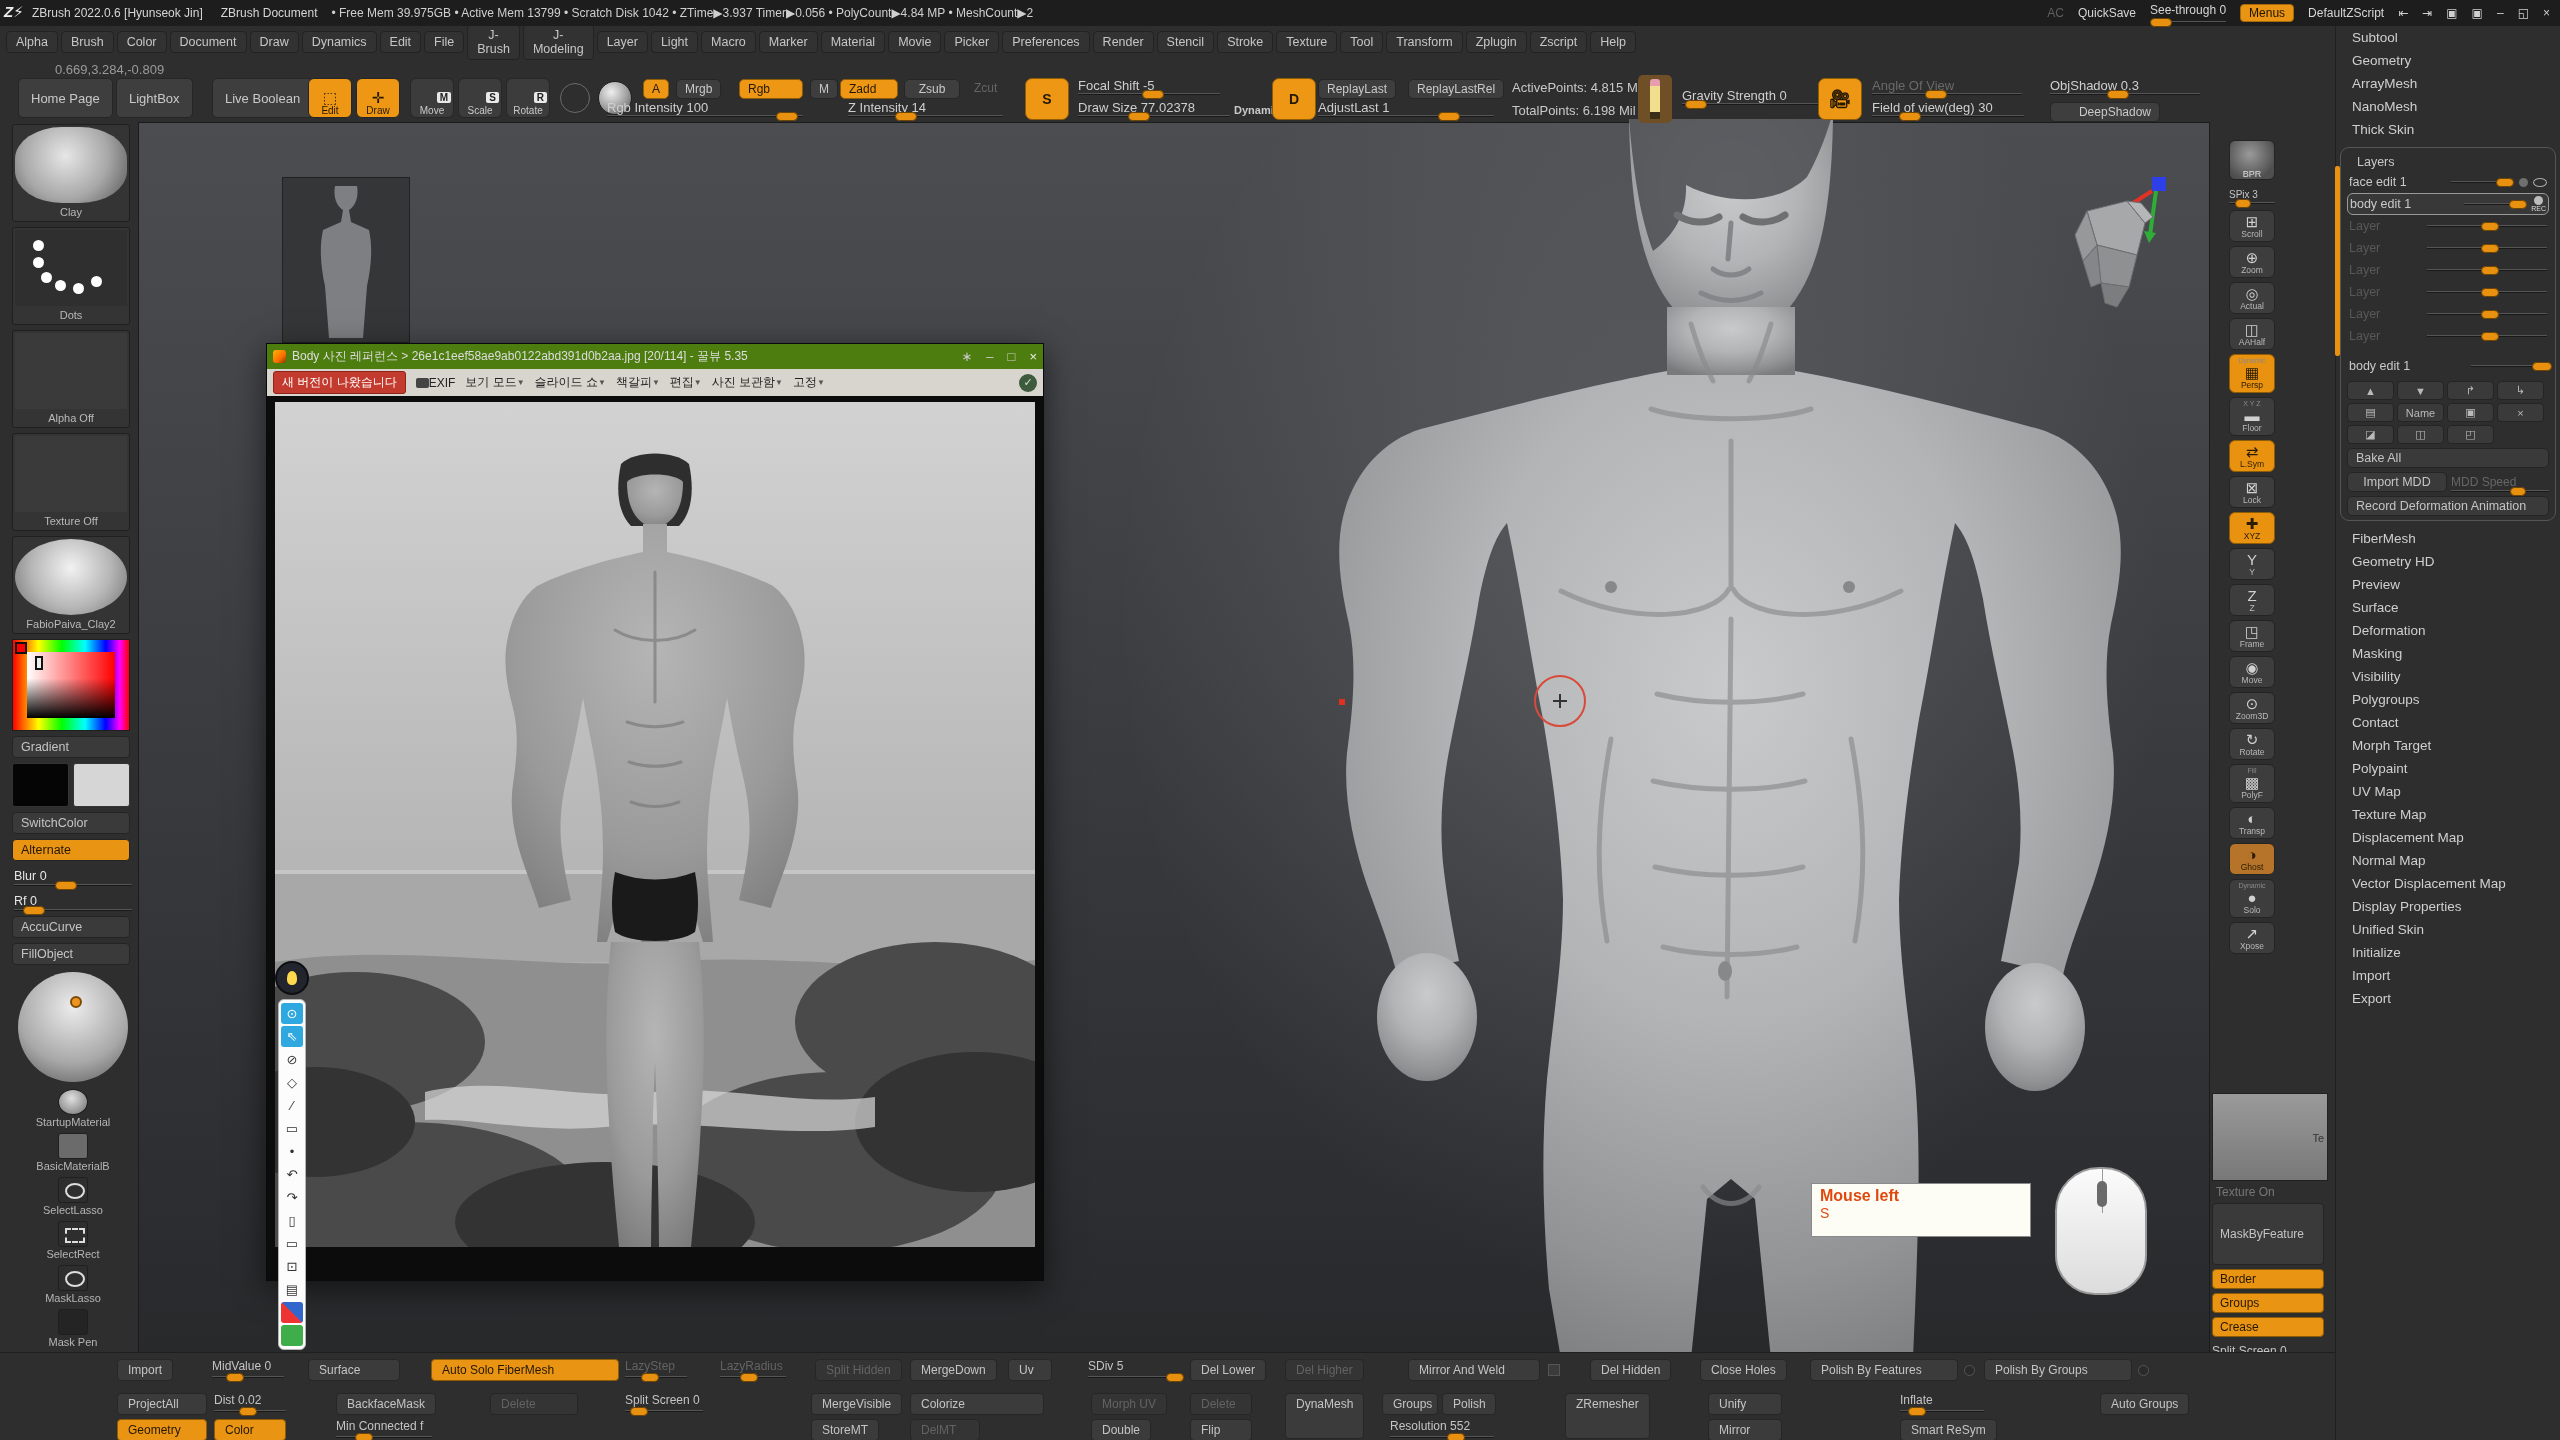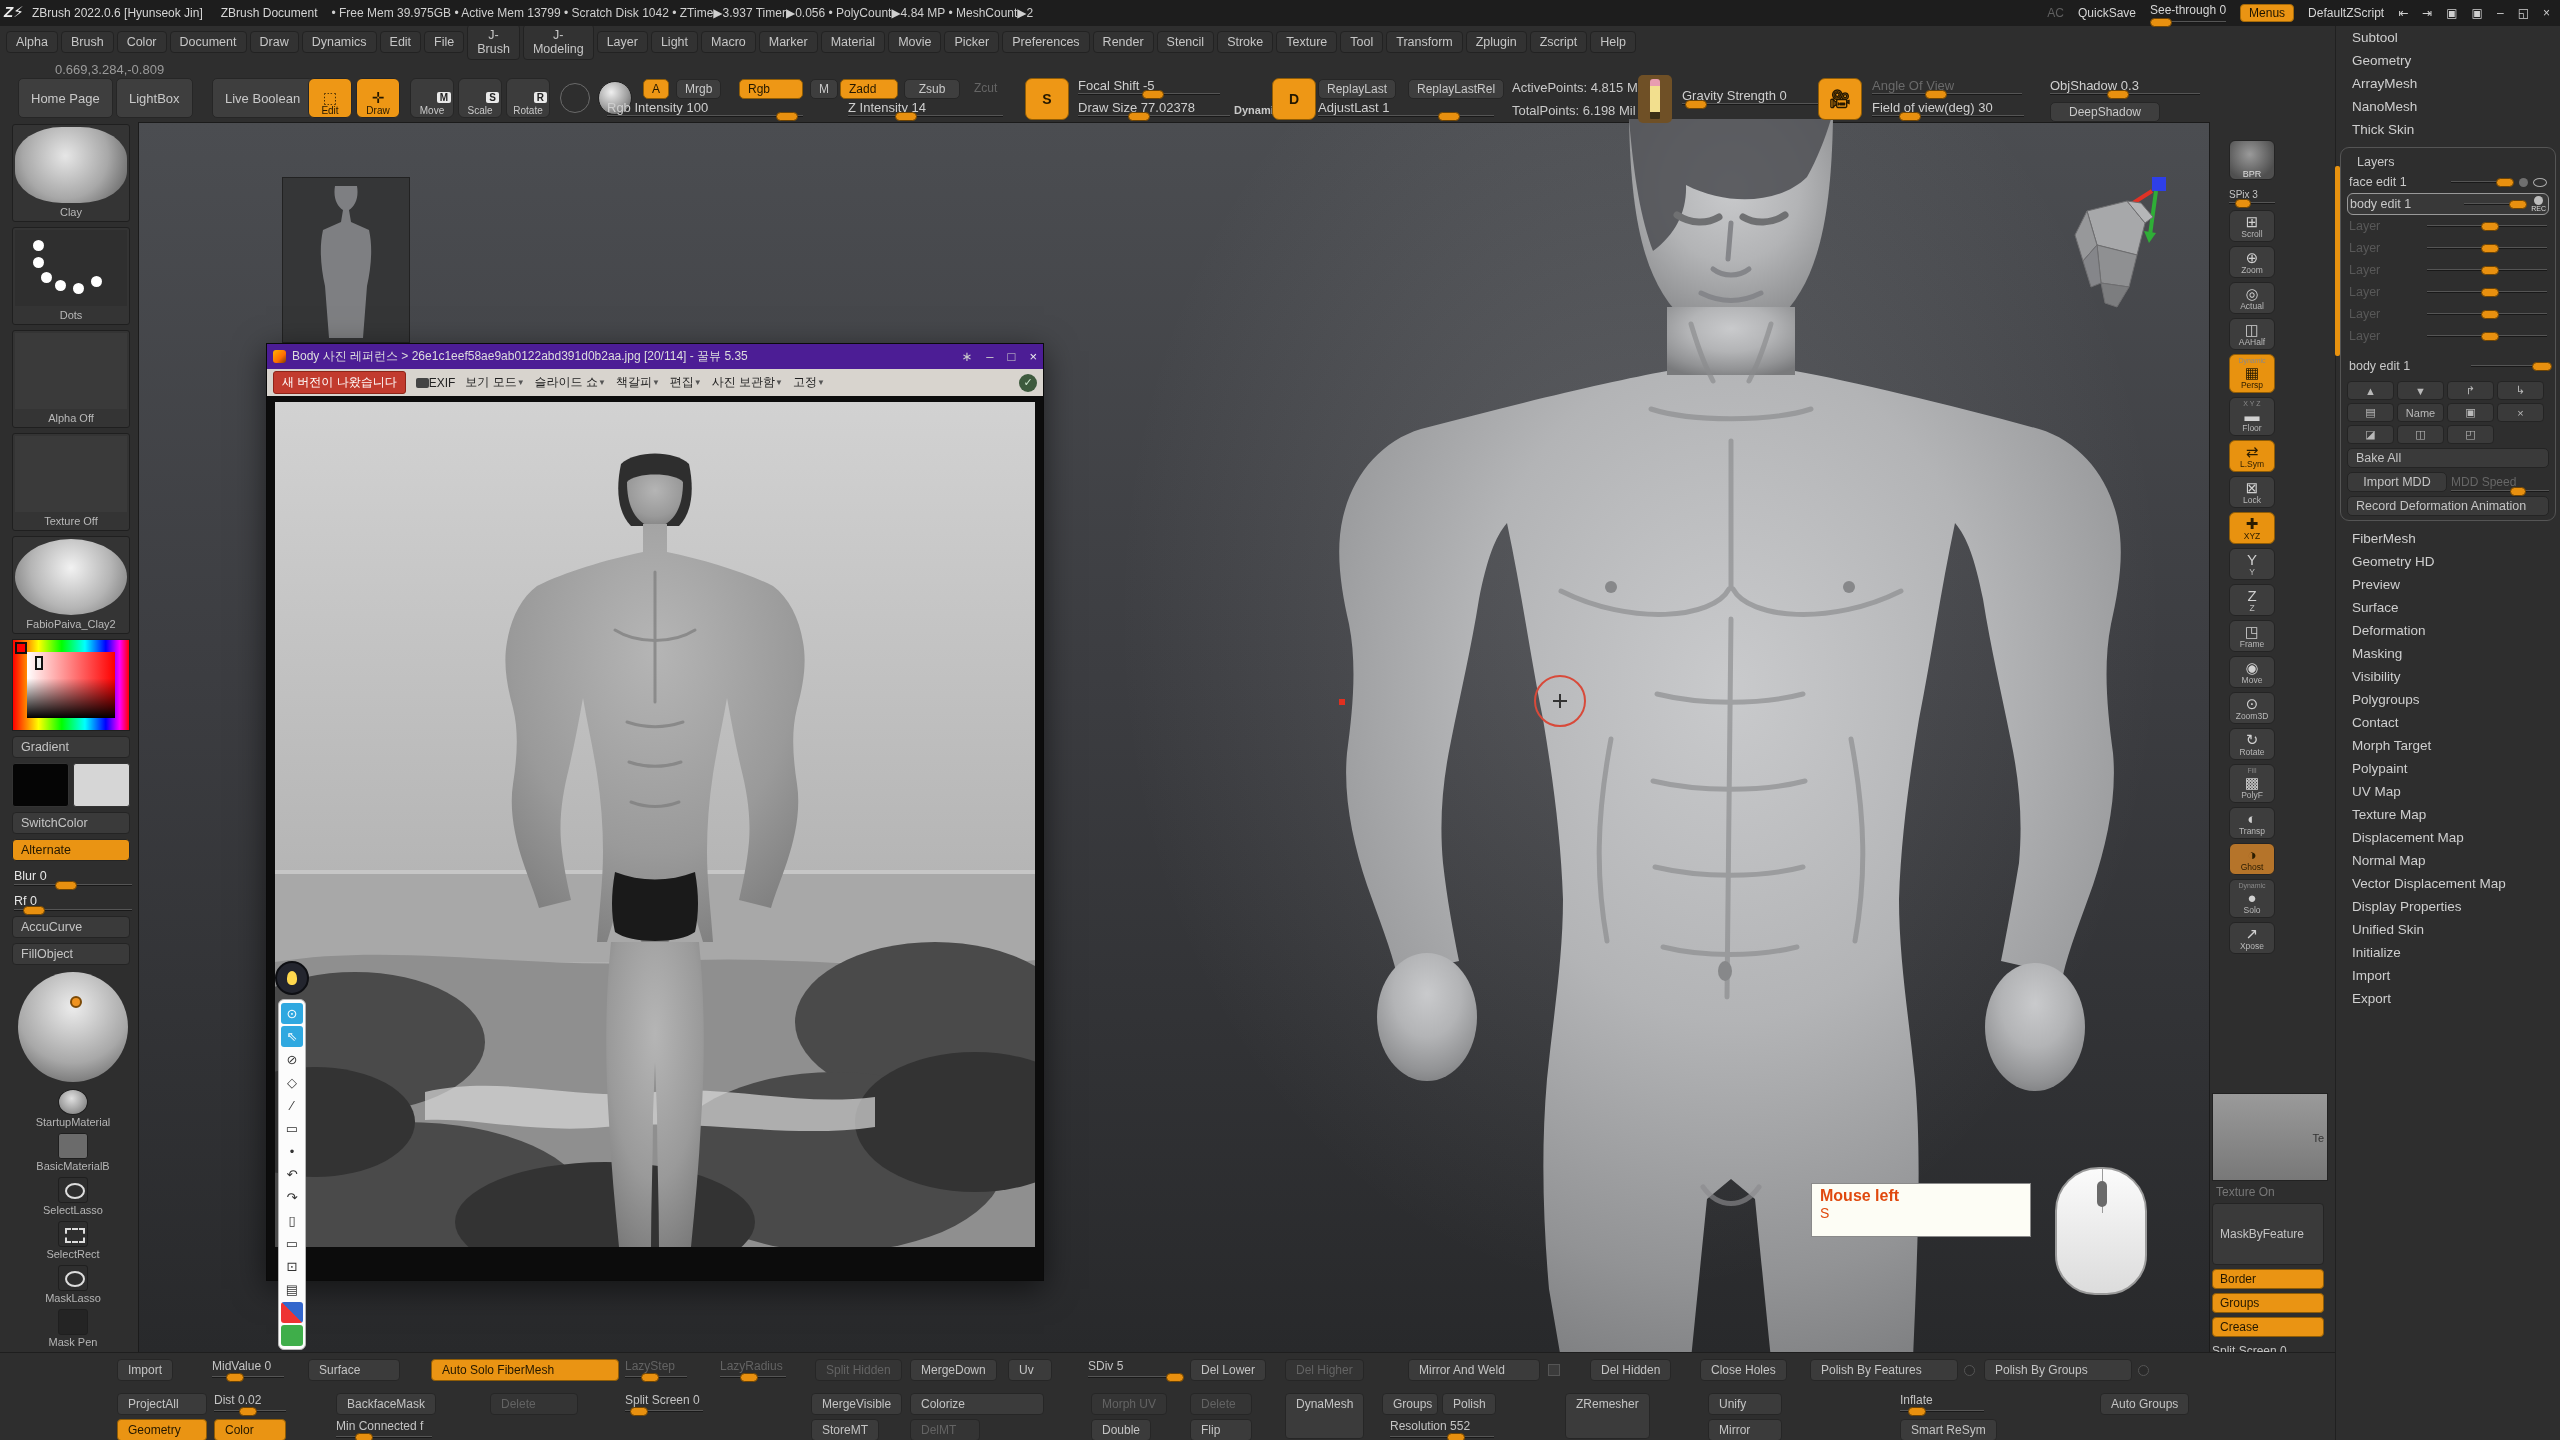--- a/index.html
+++ b/index.html
@@ -96,21 +96,21 @@
   
   #tooltip{position:absolute;left:1672px;top:1060px;width:220px;height:54px;background:#fdfdf5;border:1px solid #8a8a8a;padding:3px 8px;z-index:25;}
   #tooltip .l1{color:#e0490e;font-size:16px;font-weight:bold;}
   #tooltip .l2{color:#e0490e;font-size:14px;}
   #mouseimg{position:absolute;left:1916px;top:1044px;width:92px;height:128px;background:linear-gradient(#fbfbfb,#dcdcdc);border:2px solid #9a9a9a;border-radius:44px 44px 40px 40px;z-index:25;}
   #mouseimg .wheel{position:absolute;left:40px;top:12px;width:10px;height:26px;background:#6a6a6a;border-radius:5px;}
   #mouseimg .split{position:absolute;left:45px;top:0;width:1px;height:44px;background:#9a9a9a;}
 
   
   #viewer{position:absolute;left:127px;top:220px;width:778px;height:938px;background:#111;border:1px solid #0a0a0a;box-shadow:0 8px 30px rgba(0,0,0,.55);z-index:20;}
-  #viewer .vtitle{height:25px;background:#4c1d95;display:flex;align-items:center;font-size:12px;color:#ddd;padding:0 6px;gap:6px;}
+  #viewer .vtitle{height:25px;background:#4d7c0f;display:flex;align-items:center;font-size:12px;color:#ddd;padding:0 6px;gap:6px;}
   .vappico{width:13px;height:13px;border-radius:3px;background:linear-gradient(135deg,#ffb300,#ff6d00 60%,#7a3c00);}
   #viewer .vtitle .vctrl{margin-left:auto;display:flex;gap:14px;color:#ccc;font-size:13px;}
   #viewer .vtitle .vclose{color:#eee;}
   #viewer .vtoolbar{height:27px;background:#d8d4ce;display:flex;align-items:center;gap:10px;padding:0 6px;font-size:12px;color:#222;}
   .vupdate{background:#c23b2e;color:#fff;border-radius:3px;padding:2px 8px;font-size:12px;border:1px solid #8e2418;}
   .vmenu{display:flex;align-items:center;}
   .vmenu .arr{font-size:8px;color:#555;}
   .vcam{width:13px;height:10px;background:#444;border-radius:2px;position:relative;}
   .vcheck{margin-left:auto;width:18px;height:18px;border-radius:50%;background:#3d5a3d;color:#cfe8cf;font-size:11px;display:flex;align-items:center;justify-content:center;}
   #viewer .vcontent{position:absolute;left:0;top:52px;right:0;bottom:0;background:#0c0c0c;display:flex;justify-content:center;}
@@ -389,21 +389,21 @@
           <i class="pill" style="left:18%"></i>
         </span>
     </span>
 
     <span class="tslider abs" style="left:2050px;top:0;width:150px">
       <span class="lbl">ObjShadow 0.3</span>
       <span class="track">
           <i class="pill" style="left:38%"></i>
         </span>
     </span>
-    <button class="tbtn sm abs" style="left:2050px;top:24px;width:110px;text-align:center">DeepShadow</button>
+    <button class="tbtn sm abs" style="left:2050px;top:24px;width:110px;text-align:right">DeepShadow</button>
   </div>
 
   <div id="leftshelf">
 
       <span class="lthumb t-clay">
         <span class="img"></span>
         <span class="cap">Clay</span>
       </span>
 
       <span class="lthumb t-dots">

